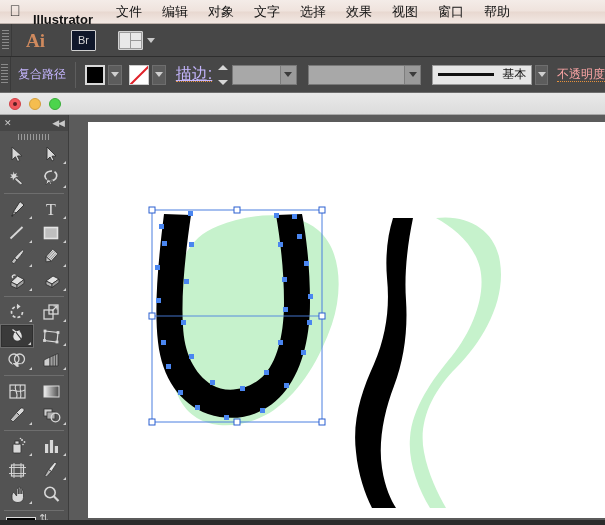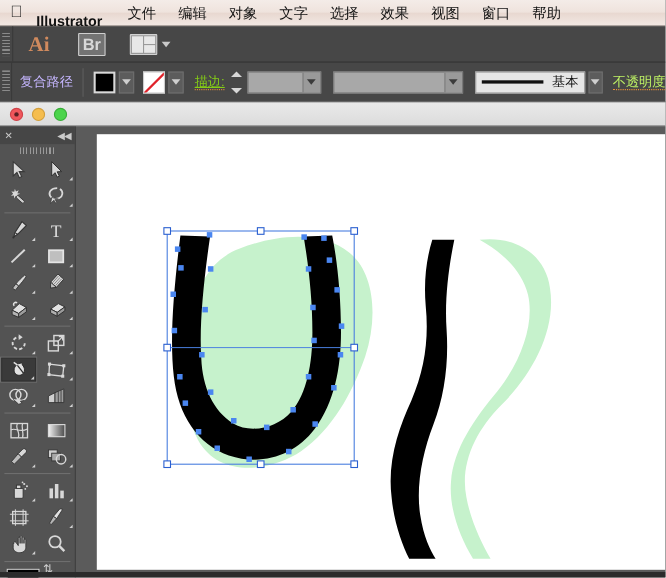--- a/index.html
+++ b/index.html
@@ -42,22 +42,22 @@
   .grip-v i{
     display:block;width:7px;height:21px;
     background-image:repeating-linear-gradient(180deg,#8a8a8a 0 1px,transparent 1px 3px);
   }
   .ai-logo{
     font-size:19px;font-weight:bold;color:#d08a5e;letter-spacing:0px;
     padding:0 0 0 14px;line-height:1;font-family:"Liberation Serif",serif;
   }
   .br-btn{
     margin-left:26px;width:23px;height:19px;border:1px solid #cfcfcf;
-    background:#737373;color:#d8d8d8;font-size:15px;
-    display:flex;align-items:center;justify-content:center;border-radius:1px;font-weight:bold;
+    background:#0f172a;color:#d8d8d8;font-size:11px;
+    display:flex;align-items:center;justify-content:center;border-radius:1px;
   }
   .arrange-btn{
     margin-left:22px;width:25px;height:19px;border:1px solid #d2d2d2;background:#9a9a9a;
     display:grid;grid-template-columns:1fr 1fr;grid-template-rows:1fr 1fr;gap:1px;
     padding:1px;box-sizing:border-box;border-radius:1px;
   }
   .arrange-btn s{display:block;background:#e8e8e8;}
   .arrange-btn s.tall{grid-row:span 2;}
   .caret{
     width:0;height:0;border-left:4px solid transparent;border-right:4px solid transparent;
@@ -87,21 +87,21 @@
   }
   .mini-caret{
     width:14px;height:20px;background:#5c5c5c;border:1px solid #6e6e6e;
     margin-left:3px;display:flex;align-items:center;justify-content:center;box-sizing:border-box;
   }
   .mini-caret i{
     width:0;height:0;border-left:4px solid transparent;border-right:4px solid transparent;
     border-top:5px solid #cfcfcf;display:block;
   }
   .stroke-label{
-    font-size:12px;color:#84cc16;white-space:nowrap;
+    font-size:16px;color:#c4b5fd;white-space:nowrap;
     border-bottom:1px dotted #e8913c;line-height:14px;text-decoration:underline;
   }
   .stepper{
     width:12px;height:20px;margin-left:6px;display:flex;flex-direction:column;
     justify-content:space-between;
   }
   .stepper i{
     width:0;height:0;border-left:5px solid transparent;border-right:5px solid transparent;
     display:block;
   }
@@ -120,21 +120,21 @@
     width:0;height:0;border-left:4px solid transparent;border-right:4px solid transparent;
     border-top:5px solid #3b3b3b;display:block;
   }
   .brush-field{
     height:20px;background:#e6e6e6;border:1px solid #9a9a9a;box-sizing:border-box;
     display:flex;align-items:center;padding:0 5px;
   }
   .brush-line{width:56px;height:3px;background:#111;margin-right:8px;}
   .brush-name{font-size:12px;color:#111;white-space:nowrap;}
   .opacity-label{
-    font-size:12px;color:#bef264;white-space:nowrap;
+    font-size:12px;color:#fca5a5;white-space:nowrap;
     border-bottom:1px dotted #e8913c;line-height:14px;
   }
 
   
   .titlebar{
     position:absolute;left:0;top:93px;width:605px;height:22px;
     background:linear-gradient(180deg,#e9e9e9 0%,#dcdcdc 100%);
     border-bottom:1px solid #a8a8a8;box-sizing:border-box;
     display:flex;align-items:center;
   }

